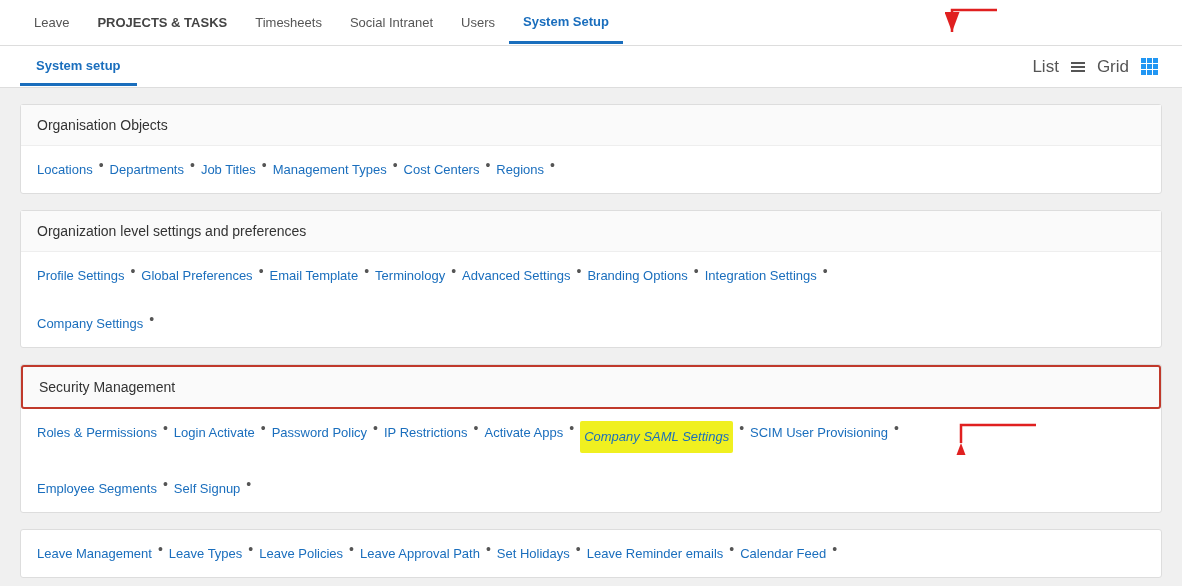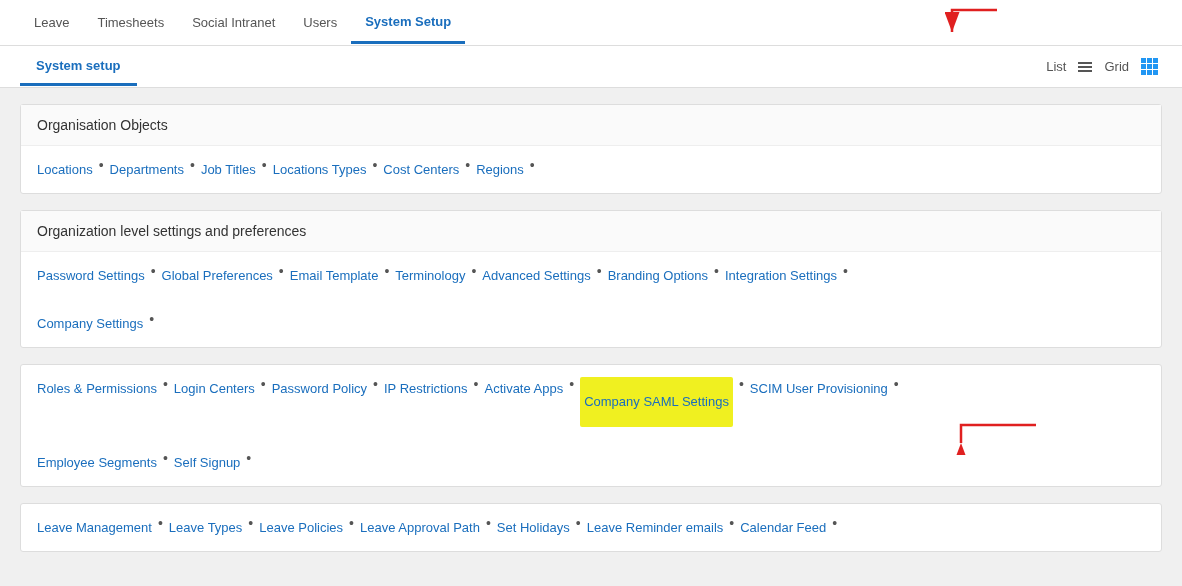--- a/index.html
+++ b/index.html
@@ -52,21 +52,21 @@
     }
     .tab.active {
       color: #1a6ebd;
       font-weight: bold;
       border-bottom: 3px solid #1a6ebd;
     }
     .tabs-right {
       display: flex;
       align-items: center;
       gap: 8px;
-      font-size: 13px;
+      font-size: 17px;
       color: #555;
     }
     .view-icon {
       cursor: pointer;
       padding: 2px 4px;
       display: inline-flex;
       align-items: center;
       gap: 2px;
     }
     .grid-icon-squares {
@@ -112,39 +112,41 @@
       line-height: 1.8;
     }
     .link {
       color: #1a6ebd;
       font-size: 13px;
       cursor: pointer;
       text-decoration: none;
     }
     .link.highlighted {
       background: #f0f020;
-      padding: 13px 4px;
+      padding: 4px 4px;
       border-radius: 2px;
       font-weight: normal;
+      font-style: italic;
     }
     .dot {
       color: #555;
       font-size: 14px;
       line-height: 1;
     }
 
     .nav-wrapper { position: relative; }
   </style>
 </head>
 <body>
 
 <div class="nav-wrapper">
 
   <div class="top-nav">
     <a class="nav-item">Leave</a>
+    <a class="nav-item bold">PROJECTS &amp; TASKS</a>
     <a class="nav-item">Timesheets</a>
     <a class="nav-item">Social Intranet</a>
     <a class="nav-item">Users</a>
     <a class="nav-item active">System Setup</a>
 
     <svg style="position:absolute; top:2px; right:180px; pointer-events:none;" width="80" height="40">
       <defs>
         <marker id="arrowhead" markerWidth="8" markerHeight="6" refX="8" refY="3" orient="auto">
           <polygon points="0 0, 8 3, 0 6" fill="#e02020"></polygon>
         </marker>
@@ -187,56 +189,57 @@
 <div class="main-content">
 <div class="section">
       <div class="section-header">Organisation Objects</div>
       <div class="section-links">
         <a class="link">Locations</a>
         <span class="dot">•</span>
         <a class="link">Departments</a>
         <span class="dot">•</span>
         <a class="link">Job Titles</a>
         <span class="dot">•</span>
-        <a class="link">Locations Types</a>
+        <a class="link">Management Types</a>
         <span class="dot">•</span>
         <a class="link">Cost Centers</a>
         <span class="dot">•</span>
         <a class="link">Regions</a>
         <span class="dot">•</span>
       </div>
     </div>
     <div class="section">
       <div class="section-header">Organization level settings and preferences</div>
       <div class="section-links">
-        <a class="link">Password Settings</a>
+        <a class="link">Profile Settings</a>
         <span class="dot">•</span>
         <a class="link">Global Preferences</a>
         <span class="dot">•</span>
         <a class="link">Email Template</a>
         <span class="dot">•</span>
         <a class="link">Terminology</a>
         <span class="dot">•</span>
         <a class="link">Advanced Settings</a>
         <span class="dot">•</span>
         <a class="link">Branding Options</a>
         <span class="dot">•</span>
         <a class="link">Integration Settings</a>
         <span class="dot">•</span>
       </div>
       <div class="section-links">
         <a class="link">Company Settings</a>
         <span class="dot">•</span>
       </div>
     </div>
     <div class="section" style="position: relative;">
+      <div class="section-header security-outline">Security Management</div>
       <div class="section-links">
         <a class="link">Roles &amp; Permissions</a>
         <span class="dot">•</span>
-        <a class="link">Login Centers</a>
+        <a class="link">Login Activate</a>
         <span class="dot">•</span>
         <a class="link">Password Policy</a>
         <span class="dot">•</span>
         <a class="link">IP Restrictions</a>
         <span class="dot">•</span>
         <a class="link">Activate Apps</a>
         <span class="dot">•</span>
         <a class="link highlighted">Company SAML Settings</a>
         <span class="dot">•</span>
         <a class="link">SCIM User Provisioning</a>

